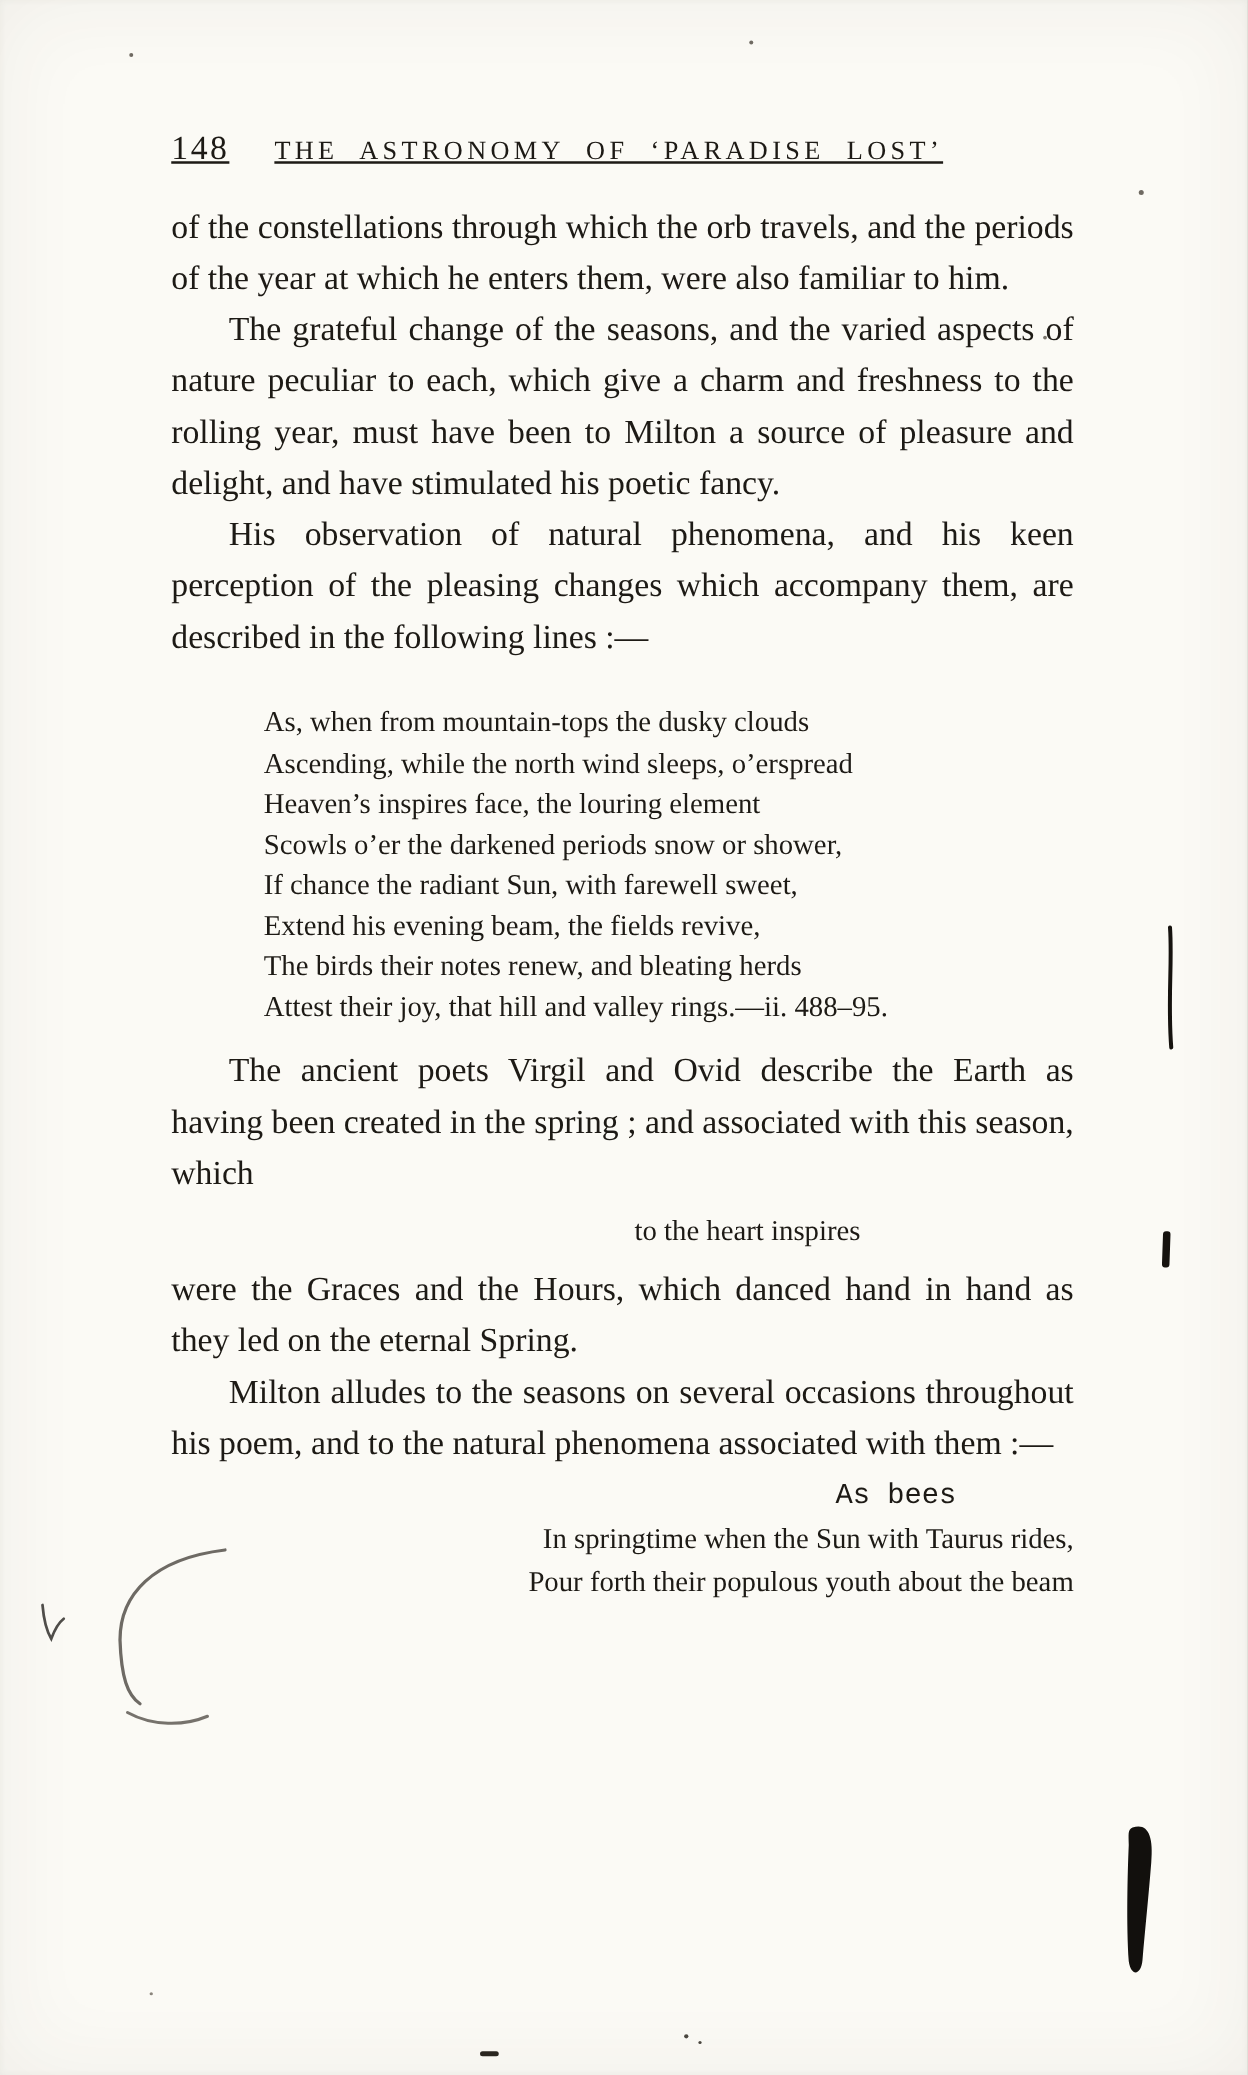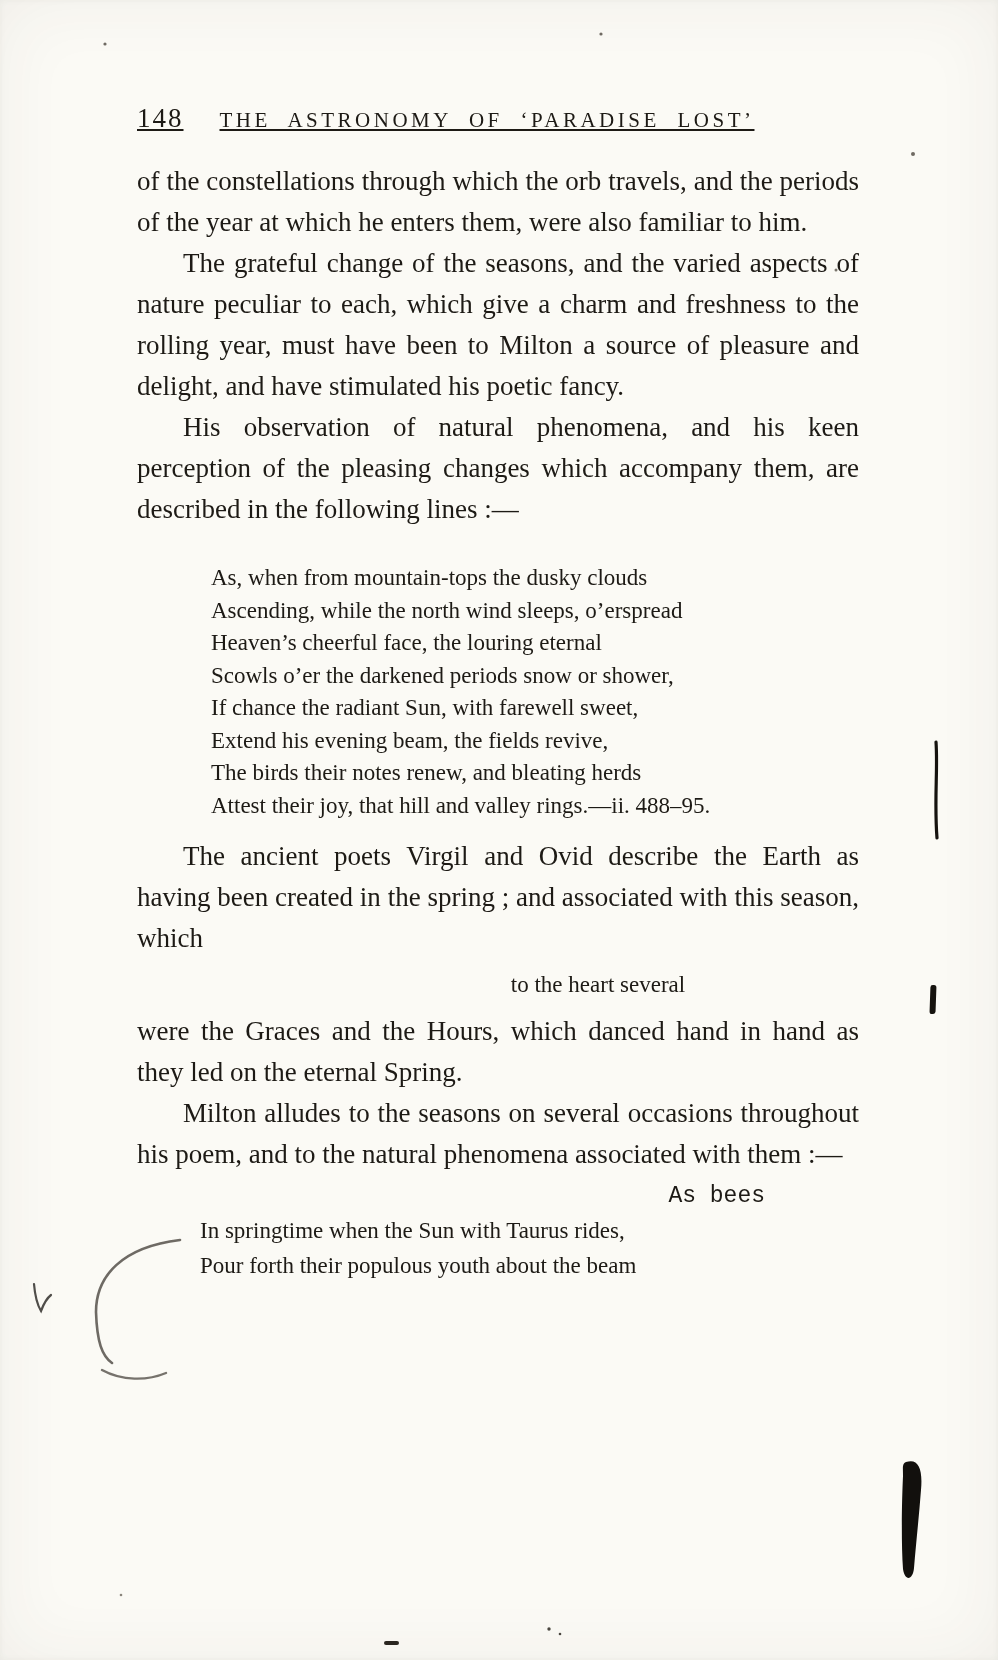--- a/index.html
+++ b/index.html
@@ -70,24 +70,24 @@
 
   .verse2-lead {
     margin-top: 4px;
     font-size: 23px;
     line-height: 34px;
     text-align: right;
     padding-right: 94px;
     font-family: Liberation Mono, monospace;
   }
   .verse2 {
-    margin: 0 0 0 63px;
+    margin: 0 0 0 81px;
     font-size: 23px;
     line-height: 35px;
-    text-align: left;
+    text-align: right;
   }
 
   .artifacts {
     position: absolute;
     inset: 0;
     pointer-events: none;
   }
 </style>
 </head>
 <body>
@@ -101,32 +101,32 @@
 
   <div class="text-block">
 
     <p>of the constellations through which the orb travels, and the periods of the year at which he enters them, were also familiar to him.</p>
     <p class="indent">The grateful change of the seasons, and the varied aspects of nature peculiar to each, which give a charm and freshness to the rolling year, must have been to Milton a source of pleasure and delight, and have stimulated his poetic fancy.</p>
     <p class="indent">His observation of natural phenomena, and his keen perception of the pleasing changes which accompany them, are described in the following lines :—</p>
 
     <div class="verse">
       <div class="verse-line">As, when from mountain-tops the dusky clouds</div>
       <div class="verse-line">Ascending, while the north wind sleeps, o’erspread</div>
-      <div class="verse-line">Heaven’s cheerful face, the louring eternal</div>
+      <div class="verse-line">Heaven’s inspires face, the louring element</div>
       <div class="verse-line">Scowls o’er the darkened periods snow or shower,</div>
       <div class="verse-line">If chance the radiant Sun, with farewell sweet,</div>
       <div class="verse-line">Extend his evening beam, the fields revive,</div>
       <div class="verse-line">The birds their notes renew, and bleating herds</div>
       <div class="verse-line">Attest their joy, that hill and valley rings.—ii. 488–95.</div>
     </div>
 
     <p class="indent">The ancient poets Virgil and Ovid describe the Earth as having been created in the spring ; and associated with this season, which</p>
 
     <div class="centered-quote">
-      <div class="cq-line1">to the heart several</div>
+      <div class="cq-line1">to the heart inspires</div>
     </div>
 
     <p>were the Graces and the Hours, which danced hand in hand as they led on the eternal Spring.</p>
     <p class="indent">Milton alludes to the seasons on several occasions throughout his poem, and to the natural phenomena associated with them :—</p>
 
     <div class="verse2-lead">As bees</div>
     <div class="verse2">
       <div class="verse-line">In springtime when the Sun with Taurus rides,</div>
       <div class="verse-line">Pour forth their populous youth about the beam</div>
     </div>

